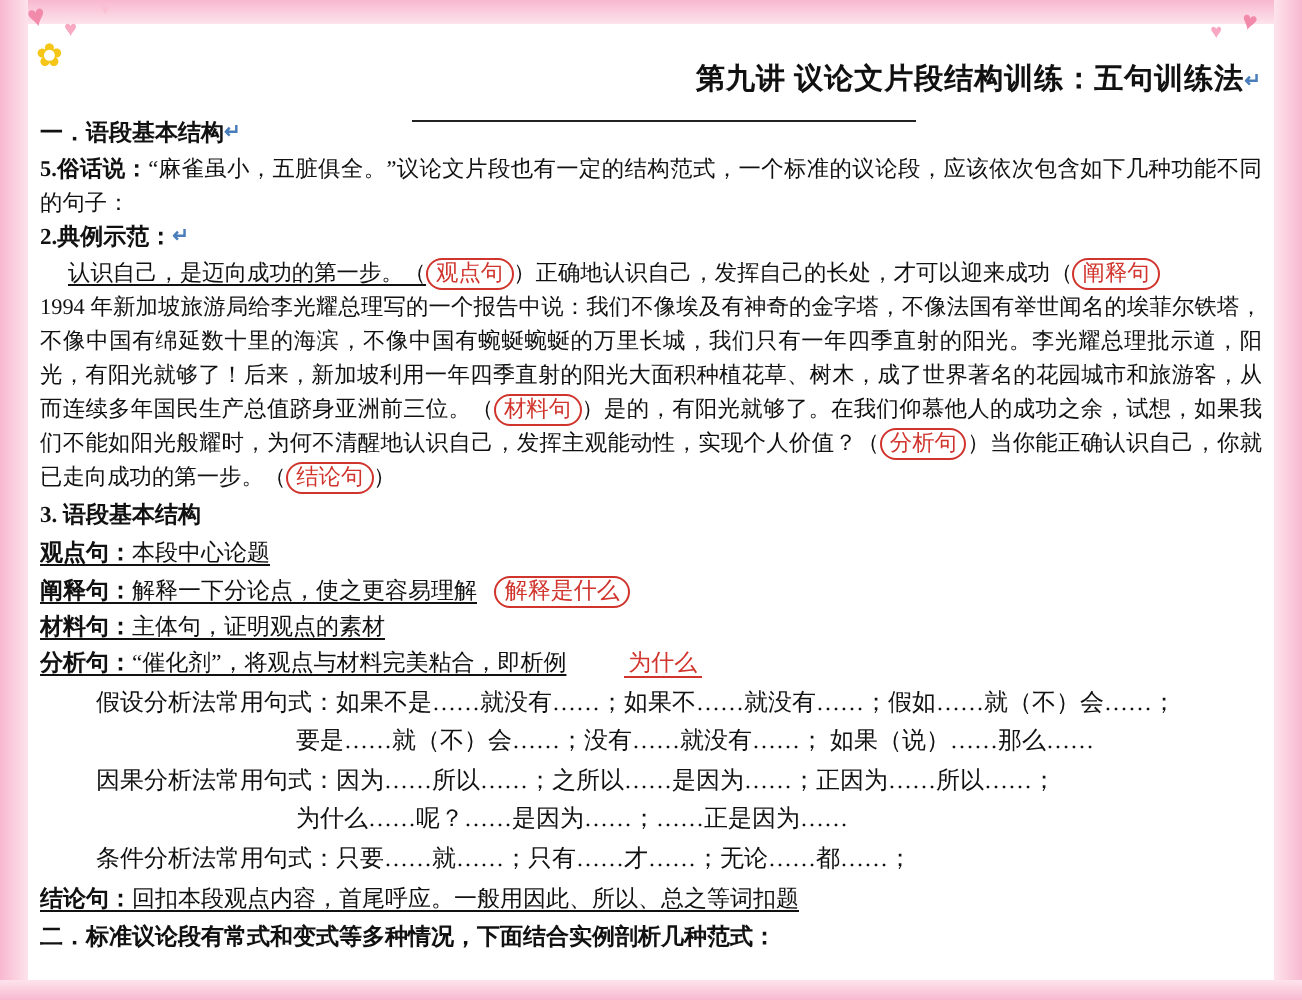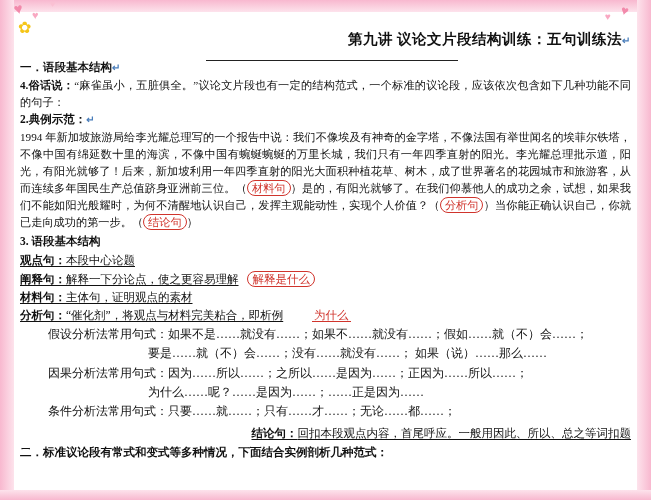--- a/index.html
+++ b/index.html
@@ -176,28 +176,31 @@
         <span>第九讲  议论文片段结构训练：五句训练法</span><span class="pilcrow">↵</span>
       </div>
       <div class="title-underline"></div>
     </div>
 
     <div class="sec b">
       <span>一．语段基本结构</span><span class="pilcrow">↵</span>
     </div>
 
     <div class="para">
-      <span class="b">4.俗话说：</span><span>“麻雀虽小，五脏俱全。”议论文片段也有一定的结构范式，一个标准的议论段，应该依次包含如下几种功能不同的句子：</span>
+      <span class="b">5.俗话说：</span><span>“麻雀虽小，五脏俱全。”议论文片段也有一定的结构范式，一个标准的议论段，应该依次包含如下几种功能不同的句子：</span>
     </div>
 
 
     <div class="sec b">
       <span>2.典例示范：</span><span class="pilcrow">↵</span>
     </div>
 
+    <div class="para" style="padding-left:14px;">
+      <span class="u">认识自己，是迈向成功的第一步。（</span><span class="hl-box">观点句</span><span>）正确地认识自己，发挥自己的长处，才可以迎来成功（</span><span class="hl-box">阐释句</span>
+    </div>
 
     <div class="para">
       <span>1994 年新加坡旅游局给李光耀总理写的一个报告中说：我们不像埃及有神奇的金字塔，不像法国有举世闻名的埃菲尔铁塔，不像中国有绵延数十里的海滨，不像中国有蜿蜒蜿蜒的万里长城，我们只有一年四季直射的阳光。李光耀总理批示道，阳光，有阳光就够了！后来，新加坡利用一年四季直射的阳光大面积种植花草、树木，成了世界著名的花园城市和旅游客，从而连续多年国民生产总值跻身亚洲前三位。（</span><span class="hl-box">材料句</span><span>）是的，有阳光就够了。在我们仰慕他人的成功之余，试想，如果我们不能如阳光般耀时，为何不清醒地认识自己，发挥主观能动性，实现个人价值？（</span><span class="hl-box">分析句</span><span>）当你能正确认识自己，你就已走向成功的第一步。（</span><span class="hl-box">结论句</span><span>）</span>
     </div>
 
     <div class="sec b" style="margin-top:2px;">
       <span>3.  语段基本结构</span>
     </div>
 
     <div class="label-line">
@@ -229,21 +232,21 @@
       <span>因果分析法常用句式：</span><span>因为……所以……；之所以……是因为……；正因为……所以……；</span>
     </div>
     <div class="formula" style="padding-left:128px;">
       <span>为什么……呢？……是因为……；……正是因为……</span>
     </div>
 
     <div class="formula">
       <span>条件分析法常用句式：</span><span>只要……就……；只有……才……；无论……都……；</span>
     </div>
 
-    <div class="label-line" style="margin-top:2px;text-align:right;">
+    <div class="label-line" style="margin-top:2px;">
       <span class="b ul-solid">结论句：</span><span class="ul-solid">回扣本段观点内容，首尾呼应。一般用因此、所以、总之等词扣题</span>
     </div>
 
     <div class="last-line b">
       <span>二．标准议论段有常式和变式等多种情况，下面结合实例剖析几种范式：</span>
     </div>
 
   </div>
 
   <div class="fade-bottom"></div>

